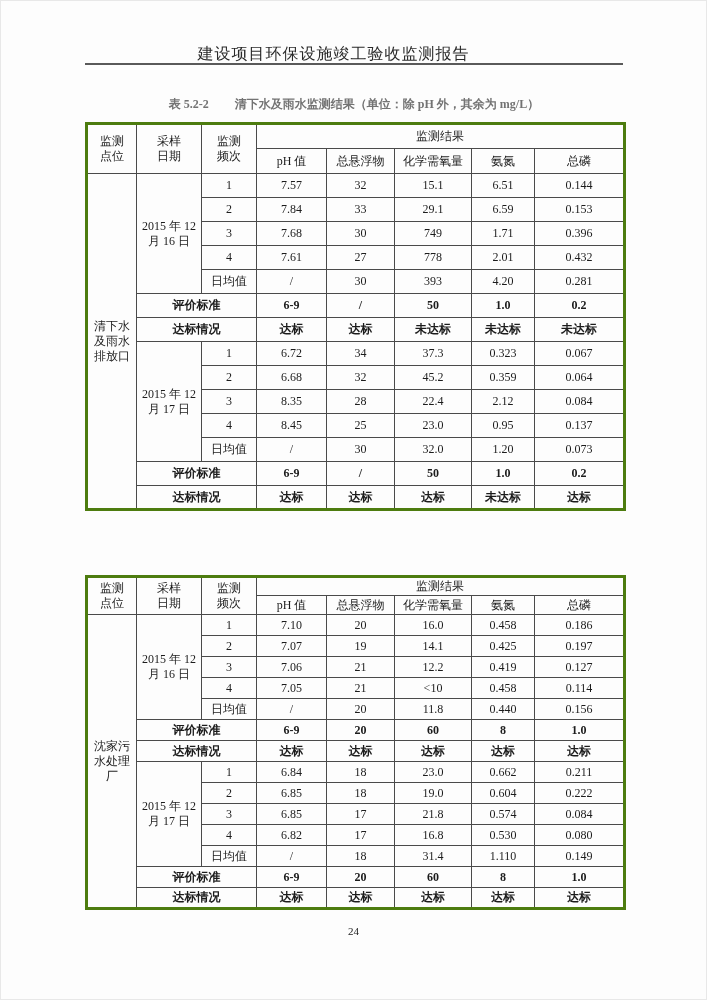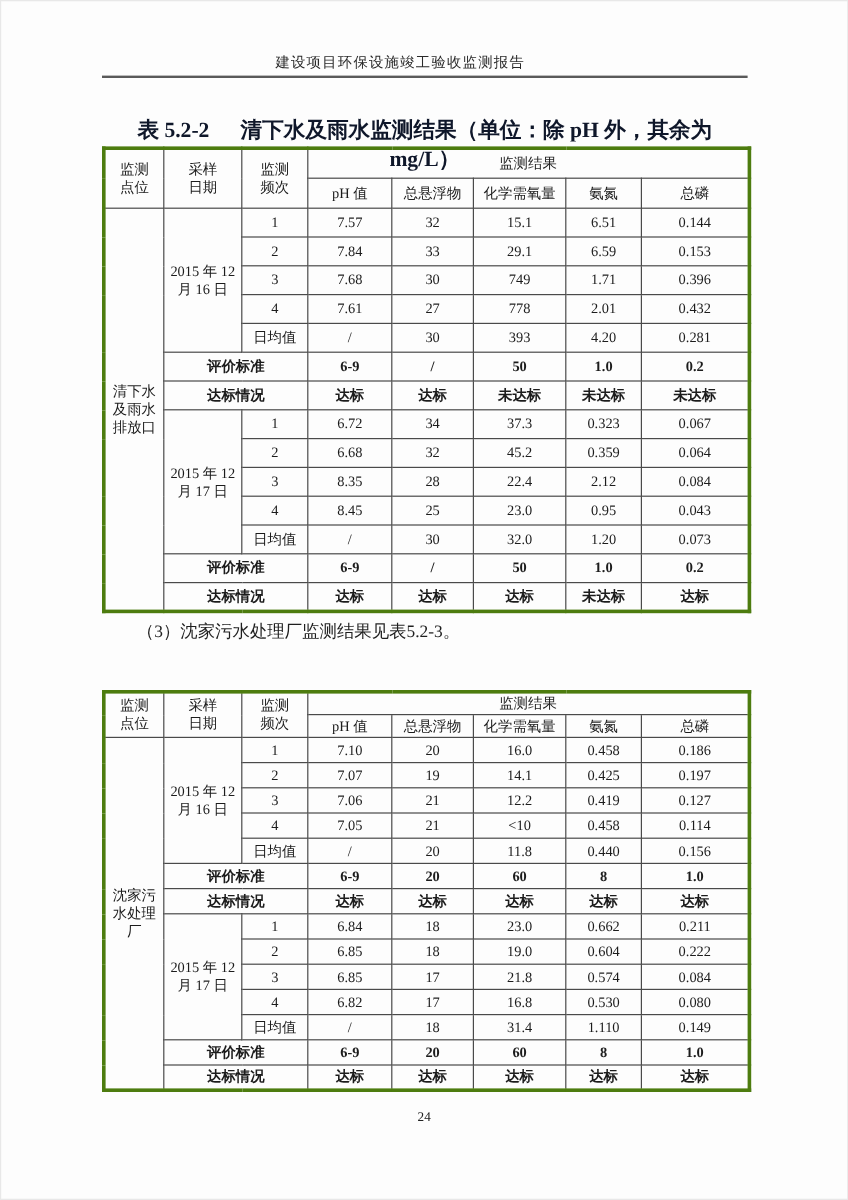--- a/index.html
+++ b/index.html
@@ -9,29 +9,29 @@
     font-family:"Liberation Serif","DejaVu Serif",serif;
     color:#1c1c1c;
   }
   .page{
     position:relative;width:707px;height:1000px;
     background:#fdfdfd;overflow:hidden;
     box-shadow:inset 0 0 0 1px #e8e8e8;
   }
   .doc-header{
     position:absolute;top:44px;left:0;width:667px;
-    text-align:center;font-size:12px;letter-spacing:1px;color:#2a2a2a;
+    text-align:center;font-size:16px;letter-spacing:1px;color:#2a2a2a;
   }
   .header-rule{
     position:absolute;top:63px;left:85px;width:538px;height:2px;
     background:#5a5a5a;
   }
   .caption{
     position:absolute;left:85px;width:538px;text-align:center;
-    font-weight:bold;font-size:18px;color:#0f172a;
+    font-weight:bold;font-size:12px;color:#737373;
   }
   .caption .cap-label{margin-right:26px;}
   .caption1{top:96px;}
   .caption2{top:551px;}
   .para{
     position:absolute;top:517px;left:85px;width:560px;
     font-size:14.5px;color:#1e1e1e;text-indent:29px;
   }
   table.mtable{
     position:absolute;left:85px;
@@ -189,21 +189,21 @@
         <td>22.4</td>
         <td>2.12</td>
         <td>0.084</td>
       </tr>
       <tr>
         <td>4</td>
         <td>8.45</td>
         <td>25</td>
         <td>23.0</td>
         <td>0.95</td>
-        <td>0.043</td>
+        <td>0.137</td>
       </tr>
       <tr>
         <td>日均值</td>
         <td>/</td>
         <td>30</td>
         <td>32.0</td>
         <td>1.20</td>
         <td>0.073</td>
       </tr>
       <tr class="bold">
@@ -218,21 +218,20 @@
         <td colspan="2">达标情况</td>
         <td>达标</td>
         <td>达标</td>
         <td>达标</td>
         <td>未达标</td>
         <td>达标</td>
       </tr>
     </tbody>
   </table>
 
-  <div class="para">（3）沈家污水处理厂监测结果见表5.2-3。</div>
 
 
   <table class="mtable t2">
     <colgroup>
       <col style="width:50px">
         <col style="width:65px">
         <col style="width:55px">
       <col style="width:70px">
         <col style="width:68px">
         <col style="width:77px">

